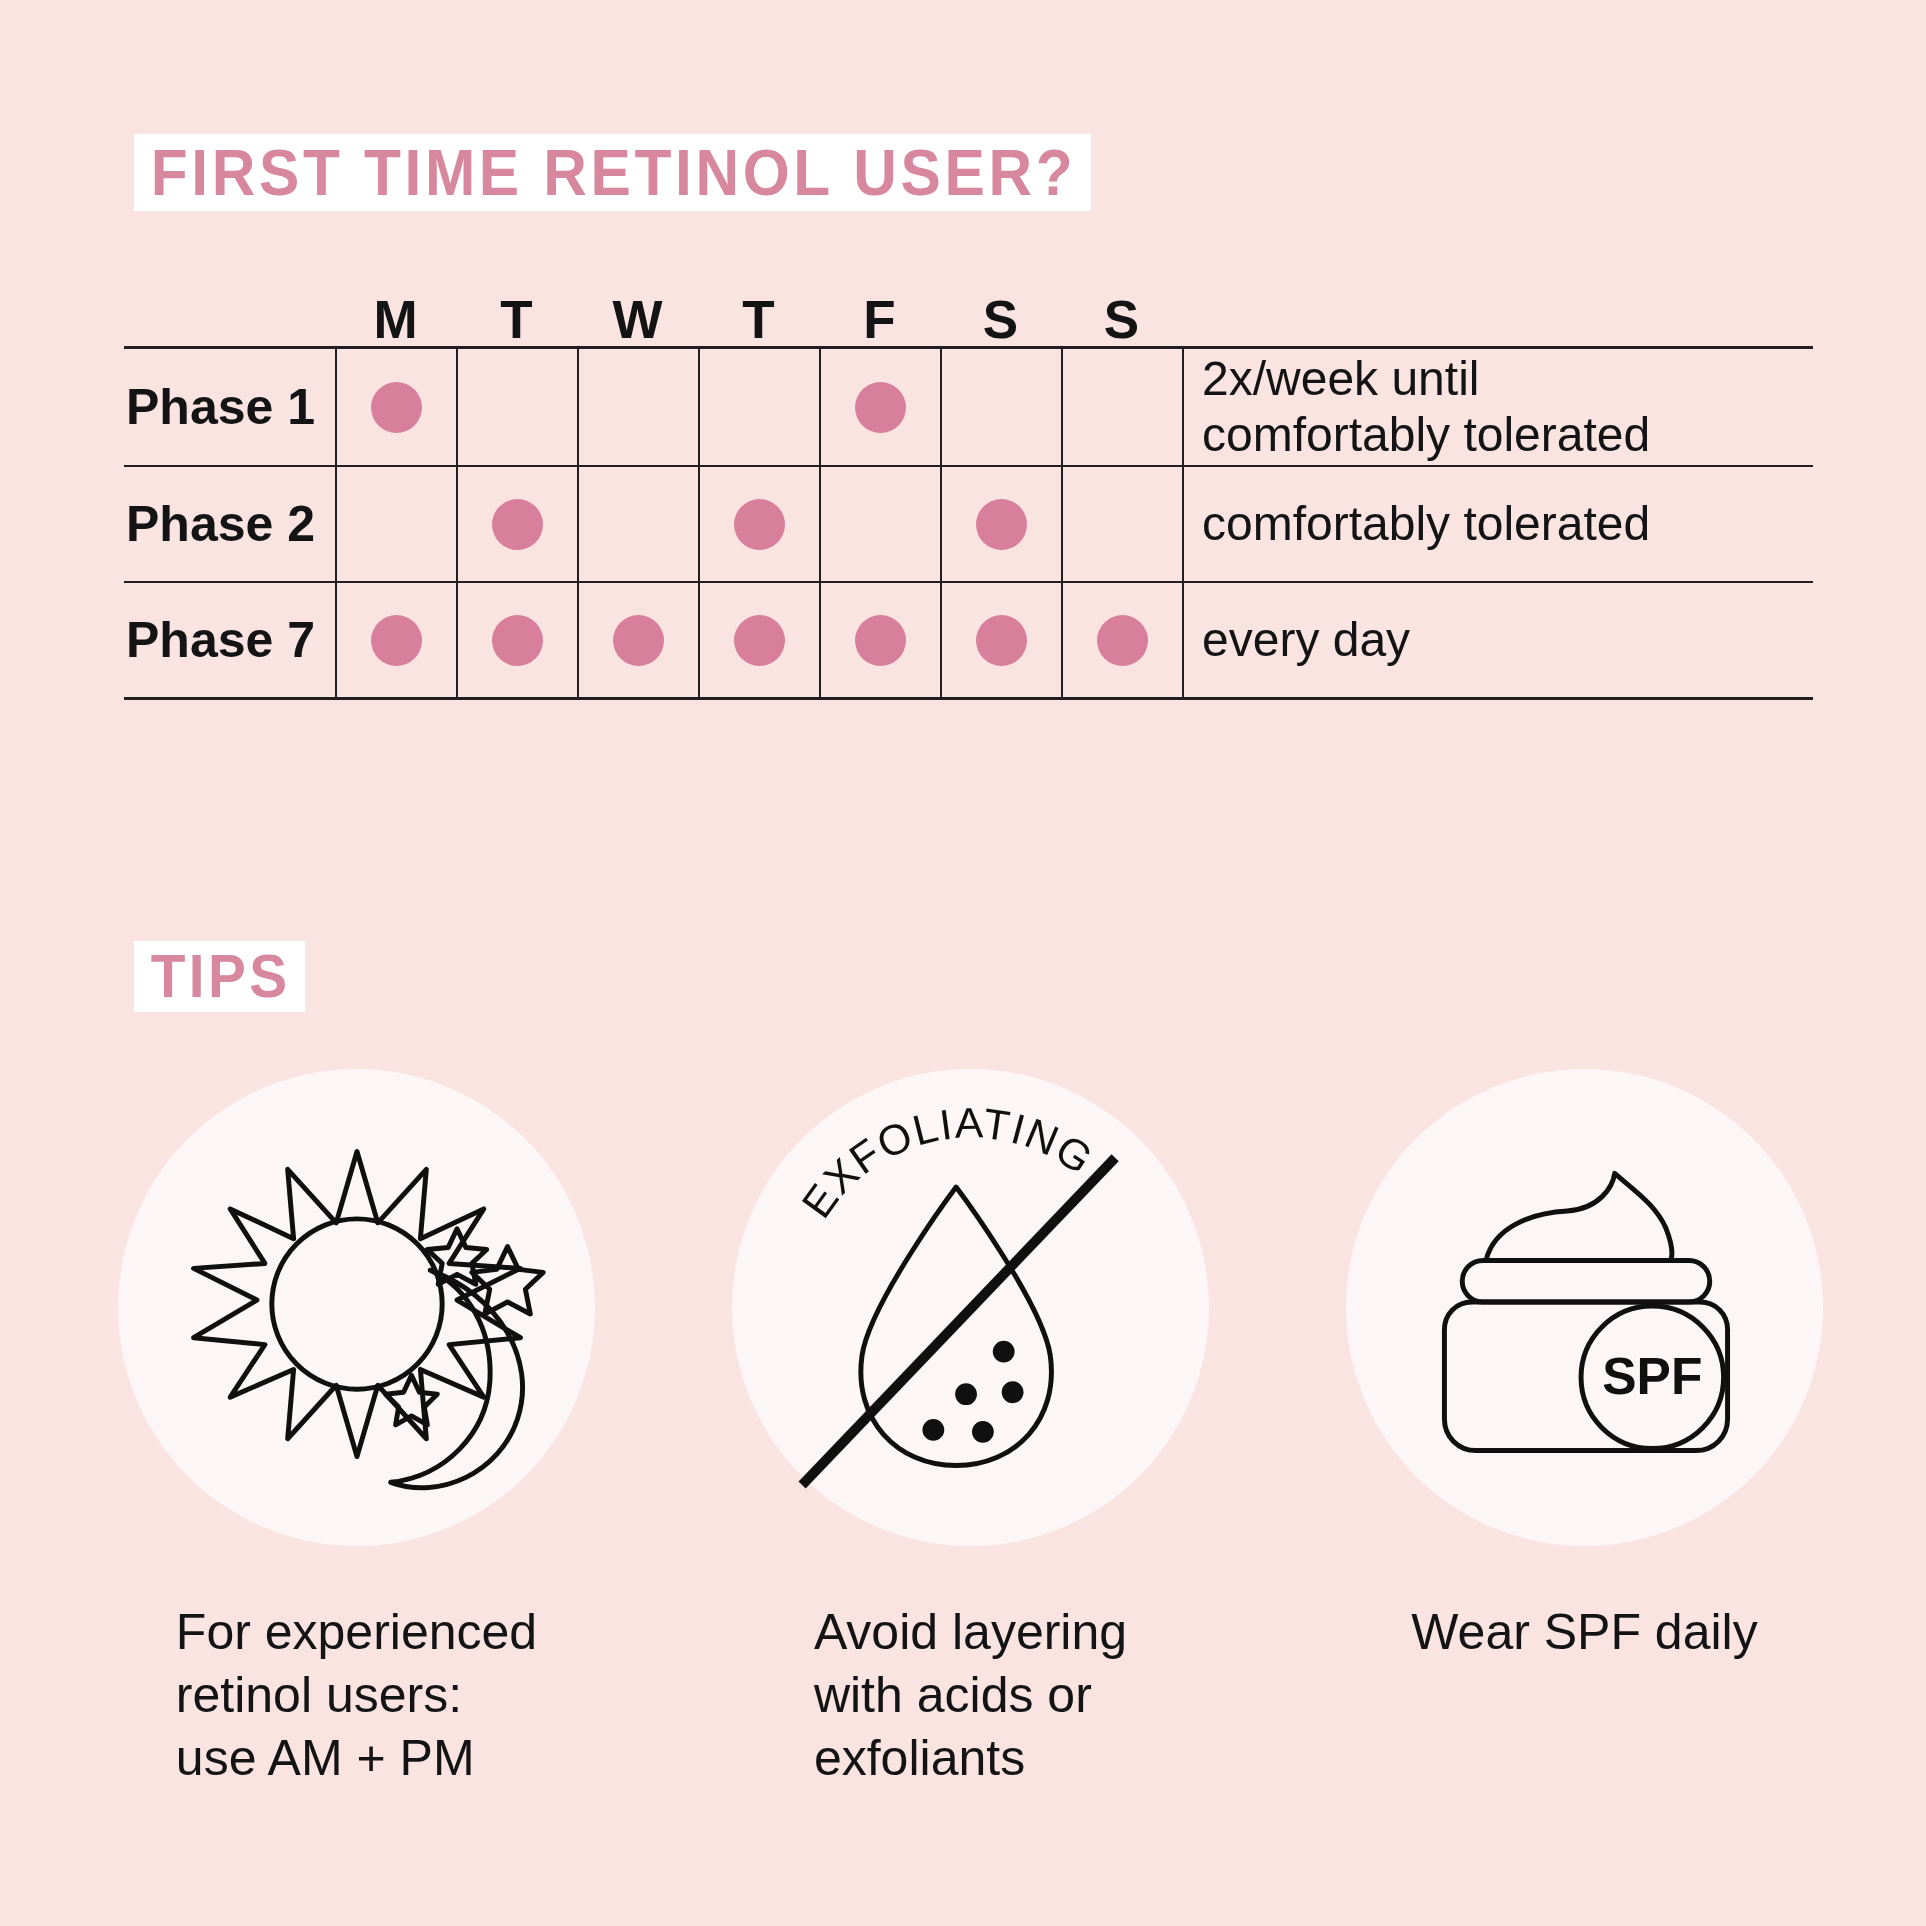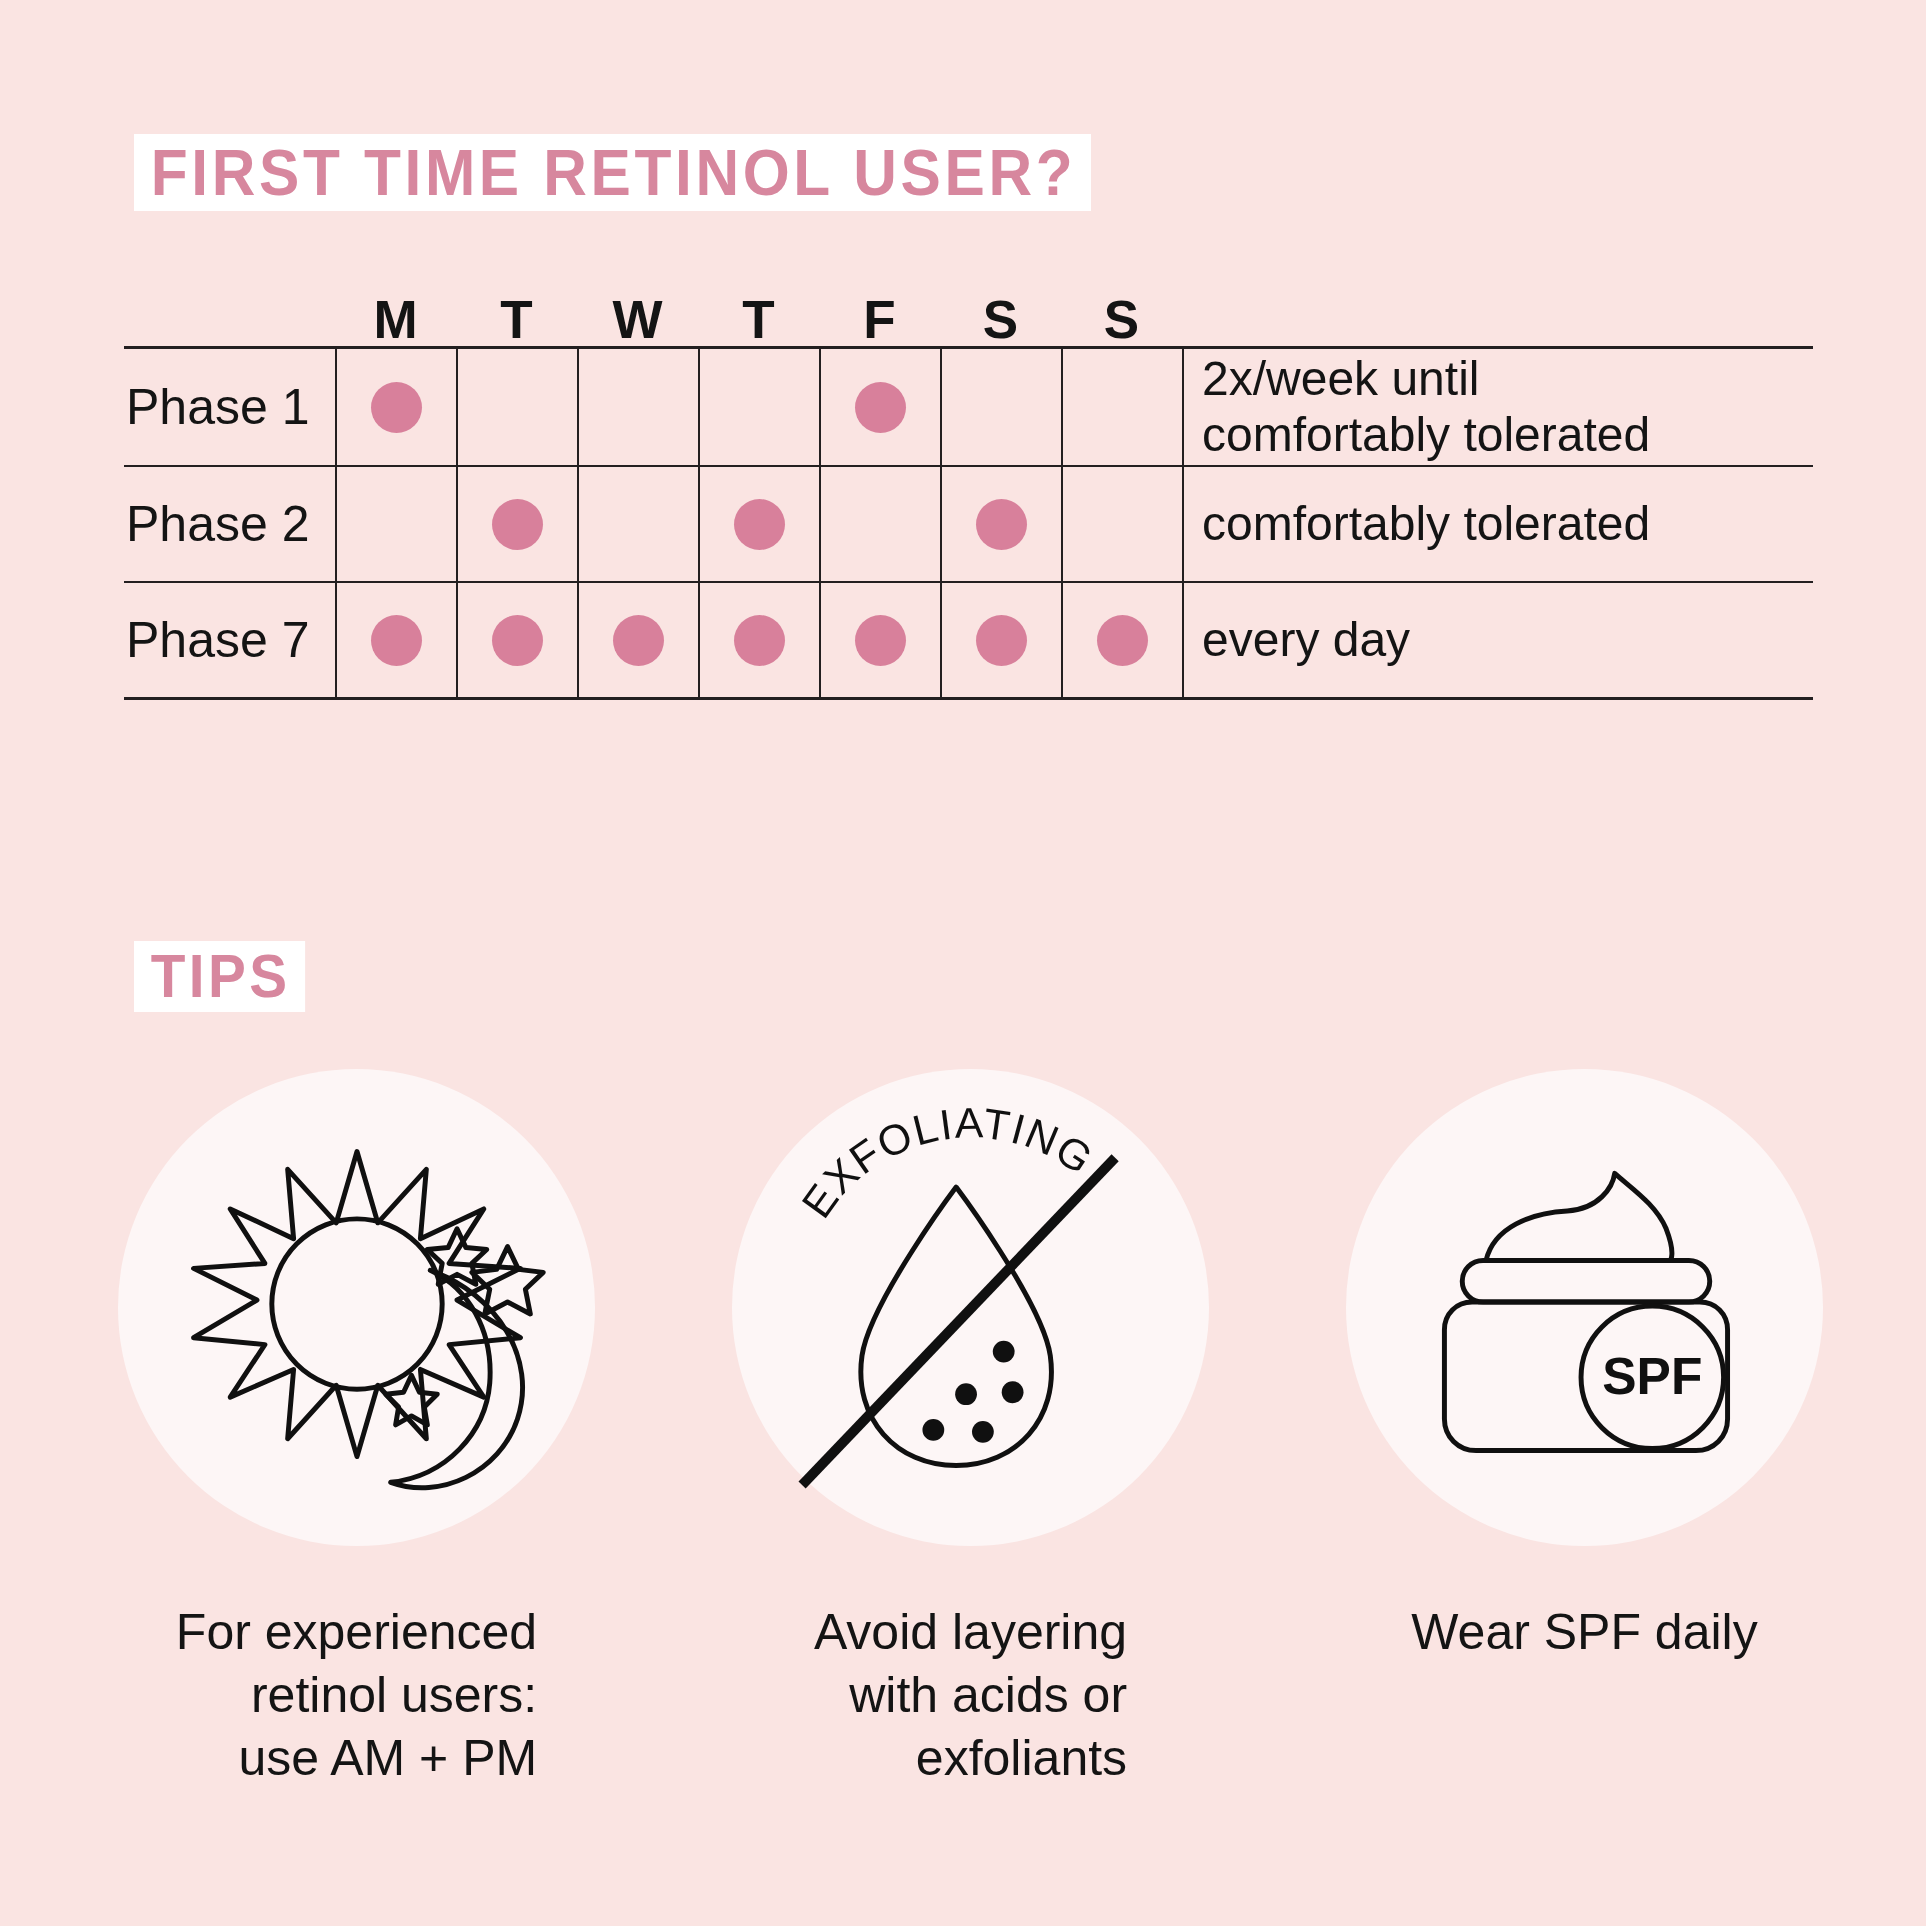--- a/index.html
+++ b/index.html
@@ -83,21 +83,21 @@
   .row + .row .cell-label,
   .row + .row .cell-day,
   .row + .row .cell-desc { border-top: 2px solid #231f20; }
 
   .cell-label {
     width: 211px;
     flex: none;
     display: flex;
     align-items: center;
     font-size: 50px;
-    font-weight: normal;
+    font-weight: bold;
     color: #141414;
     padding-left: 2px;
     box-sizing: border-box;
   }
   .cell-day {
     width: 121px;
     flex: none;
     border-left: 2px solid #231f20;
     display: flex;
     align-items: center;
@@ -144,21 +144,21 @@
     width: 477px;
     height: 477px;
     border-radius: 50%;
     background: #fdf6f6;
     display: flex;
     align-items: center;
     justify-content: center;
   }
   .tip-caption {
     margin-top: 55px;
-    text-align: right;
+    text-align: left;
     font-size: 50px;
     line-height: 1.26;
     color: #141414;
     font-weight: 300;
   }
   .tip-caption span { display: block; }
 </style>
 </head>
 <body>
 

